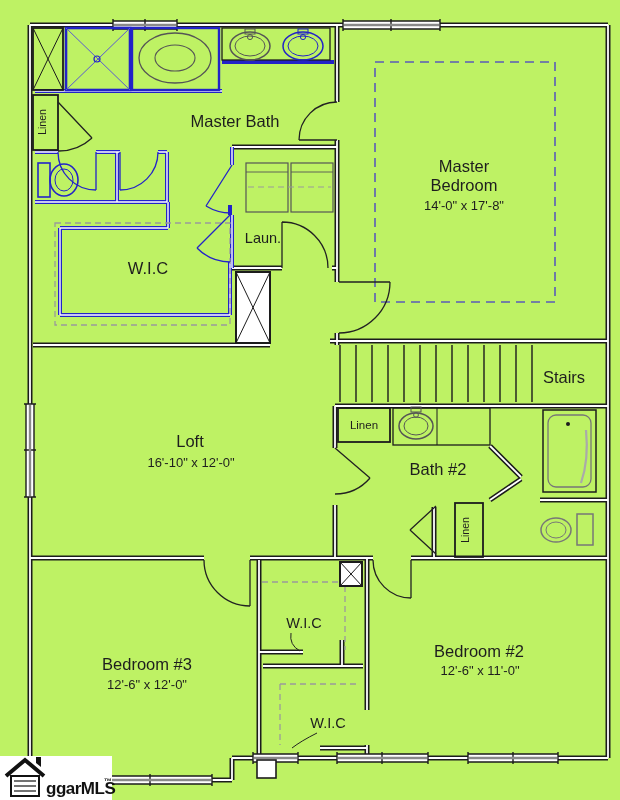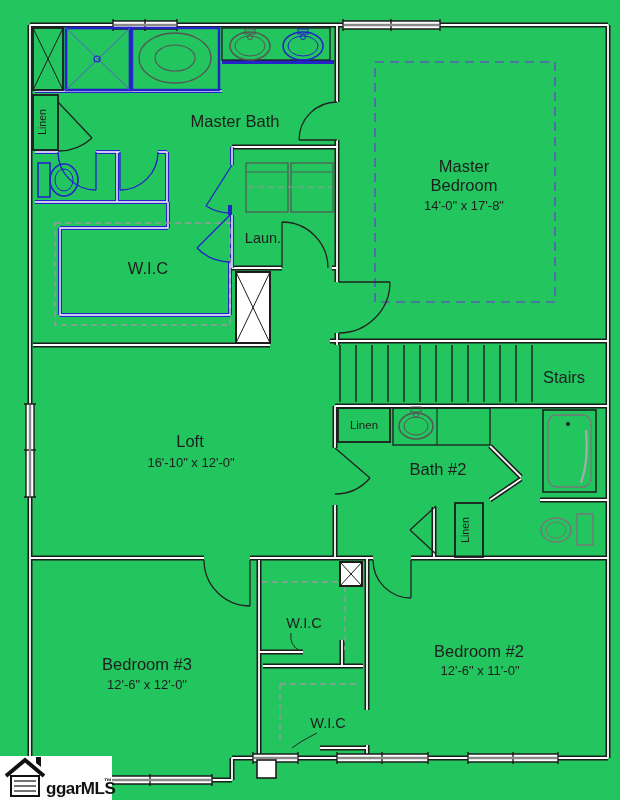--- a/index.html
+++ b/index.html
@@ -1,16 +1,16 @@
 <!DOCTYPE html>
 <html><head>
 <meta charset="utf-8">
 <style>
   html,body{margin:0;padding:0;background:#ffffff;}
-  .sheet{position:relative;width:620px;height:800px;background:#22c55e;overflow:hidden;
+  .sheet{position:relative;width:620px;height:800px;background:#bef264;overflow:hidden;
          font-family:"Liberation Sans", sans-serif;}
   svg{display:block;}
   text{font-family:"Liberation Sans", sans-serif;fill:#1e1e1e;}
   .room-label{font-size:16.5px;}
   .dim-label{font-size:13px;}
   .small-label{font-size:14.5px;}
   .linen-label{font-size:10.5px;}
   .brand-label{font-size:17px;font-weight:bold;letter-spacing:-0.5px;fill:#111;}
   .tm-label{font-size:8px;font-weight:bold;fill:#111;}
 </style>

